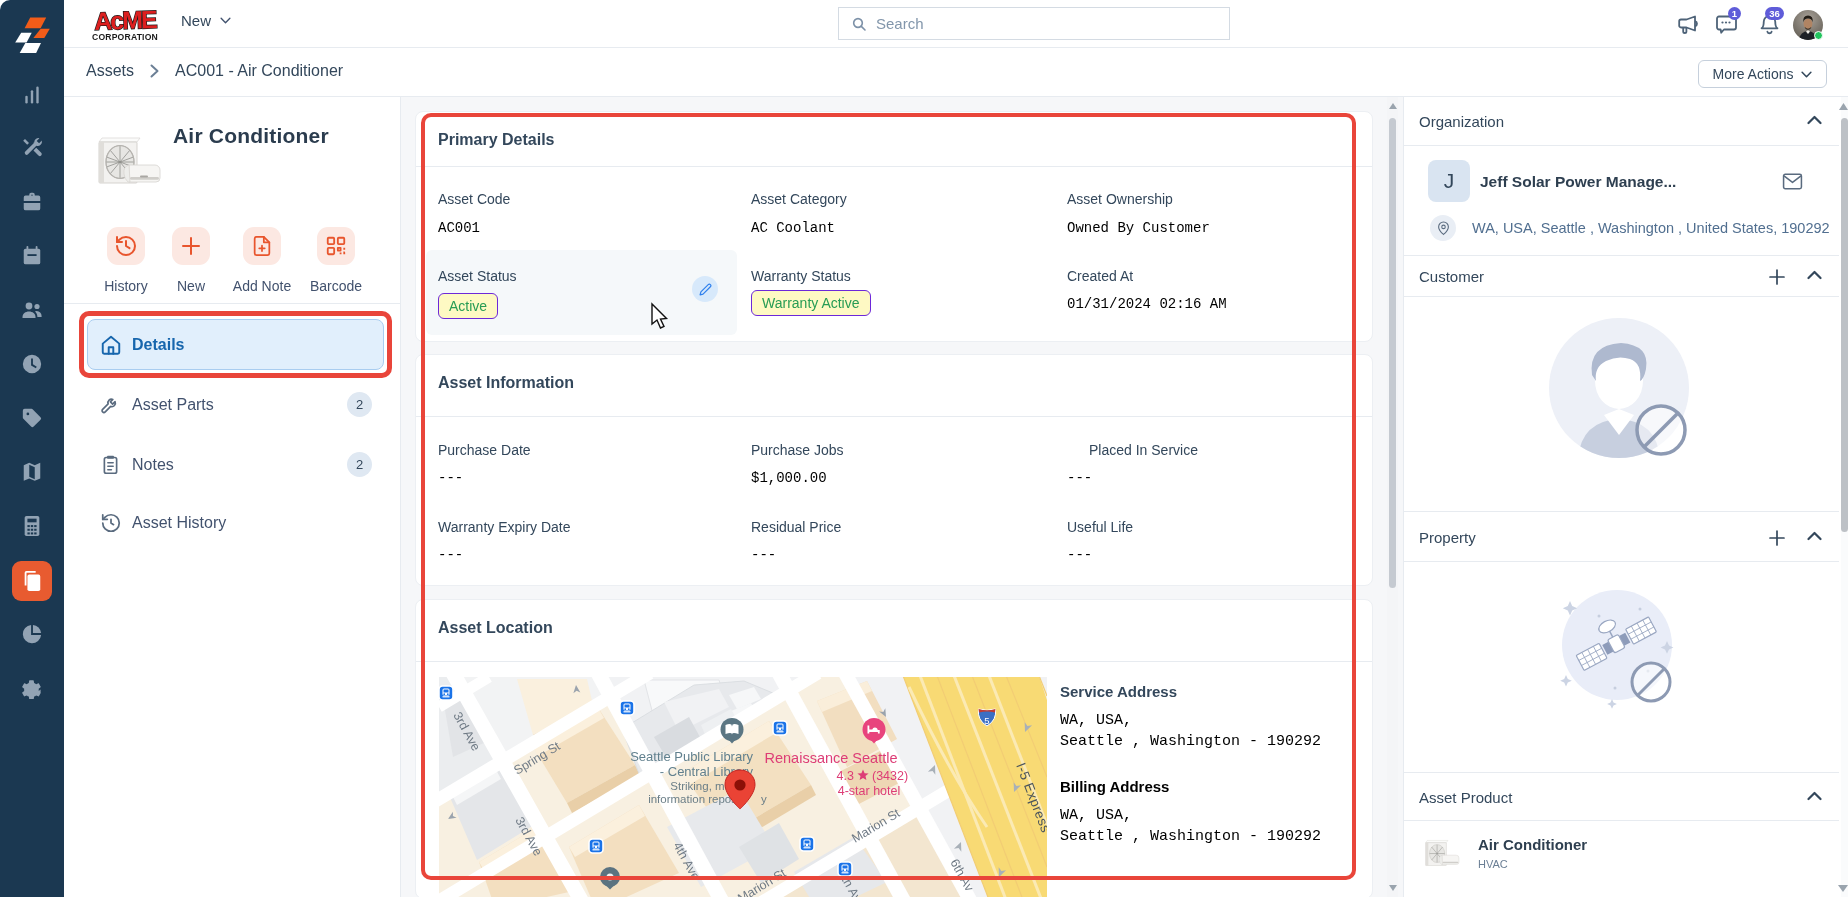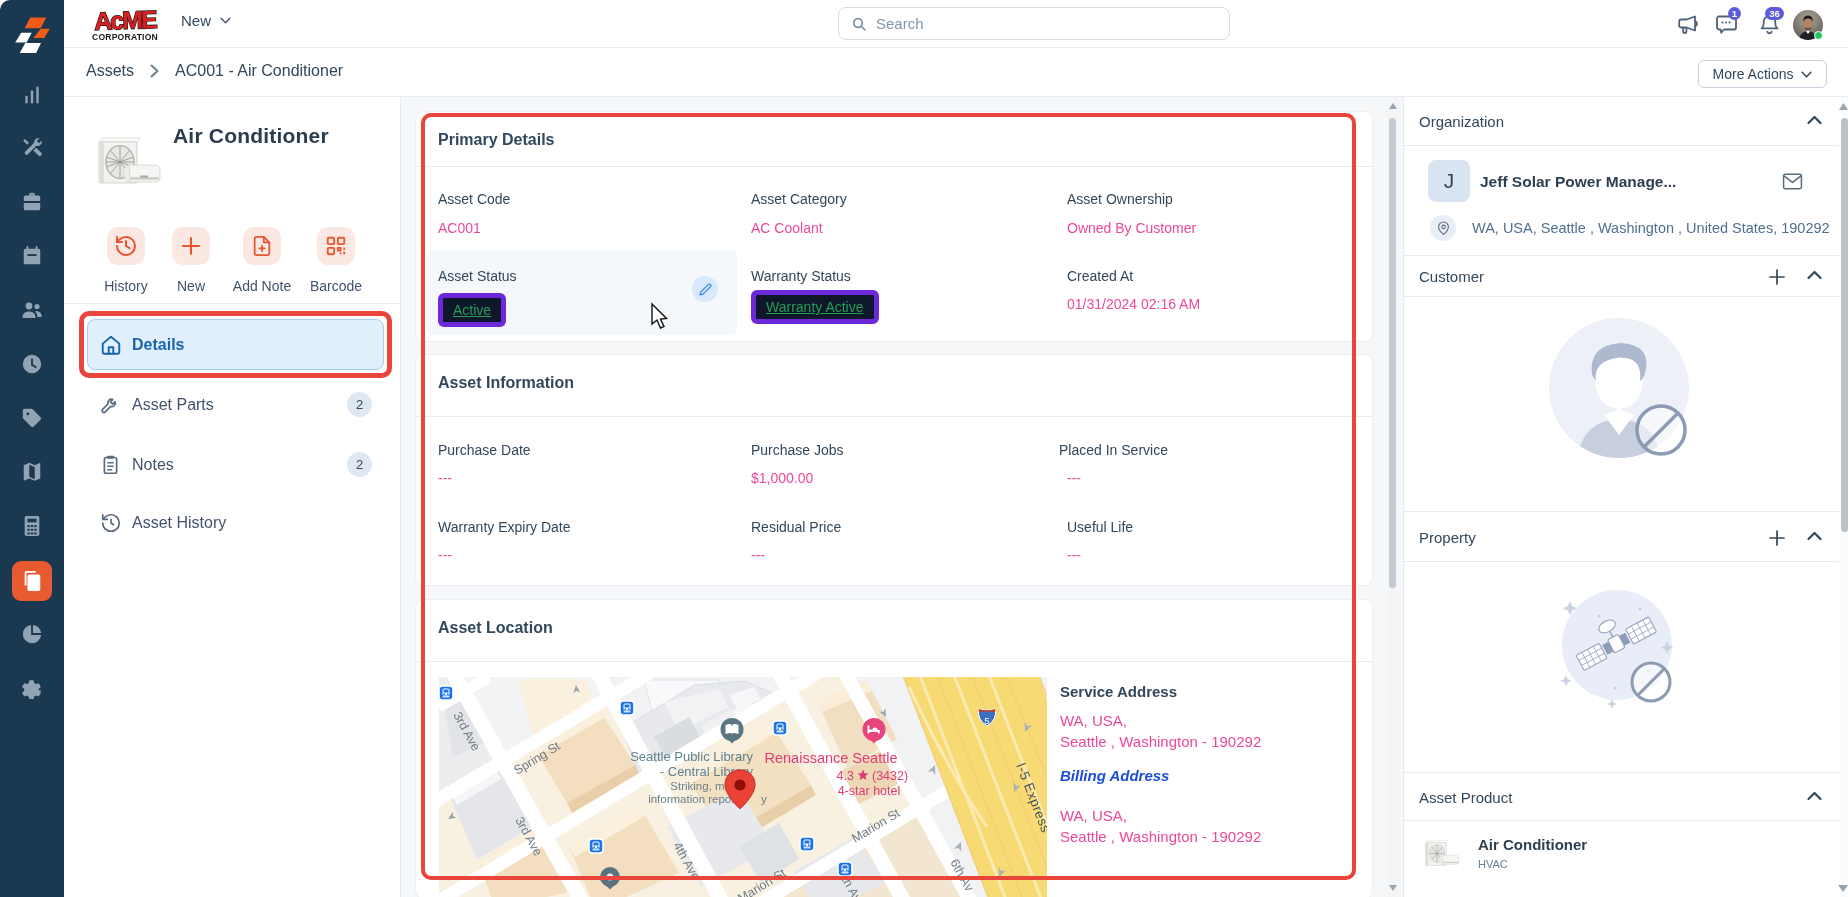--- a/index.html
+++ b/index.html
@@ -17,21 +17,21 @@
   background:#e85b30; border-radius:9px; display:flex; align-items:center;
   justify-content:center; color:#fff; }
 
 
 #header { position:absolute; left:64px; top:0; width:1784px; height:48px;
   background:#fff; border-bottom:1px solid #e7ebf0; z-index:20; }
 #acme { position:absolute; left:24px; top:8px; width:72px; height:33px; }
 #newbtn { position:absolute; left:117px; top:12px; font-size:15px; color:#33475b;
   display:flex; align-items:center; gap:9px; }
 #search { position:absolute; left:774px; top:7px; width:392px; height:33px;
-  border:1px solid #d4dbe3; border-radius:8px; display:flex; align-items:center;
+  border:1px solid #d4dbe3; border-radius:0; display:flex; align-items:center;
   padding-left:12px; color:#8296ab; font-size:15px; gap:9px; }
 .hicon { position:absolute; top:13px; color:#4e6378; }
 .badge { position:absolute; background:#5f5cd9; color:#fff; border-radius:9px;
   font-size:11px; font-weight:bold; display:flex; align-items:center;
   justify-content:center; z-index:2; }
 
 
 #crumbrow { position:absolute; left:64px; top:48px; width:1784px; height:49px;
   background:#fff; border-bottom:1px solid #e7ebf0; z-index:10; }
 #crumbs { position:absolute; left:22px; top:14px; font-size:16px; color:#33475b;
@@ -63,23 +63,23 @@
 
 
 #main { position:absolute; left:401px; top:97px; width:1002px; height:800px;
   background:#f6f7f9; z-index:1; }
 .card { position:absolute; left:14px; width:958px; background:#fff;
   border-radius:8px; border:1px solid #eceff3; }
 .cardtitle { position:absolute; left:22px; top:19px; font-size:16px; font-weight:bold;
   color:#33475b; }
 .carddiv { position:absolute; left:0; width:100%; height:1px; background:#e7ebf0; }
 .flabel { position:absolute; font-size:14px; color:#33475b; }
-.fvalue { position:absolute; font-size:14px; color:#ec4899; }
+.fvalue { position:absolute; font-size:14px; color:#000000;font-family:Liberation Mono, monospace; }
 .pill { position:absolute; font-size:14px; border-radius:6px; padding:4px 10px; }
-.pill.green { color:#279c54; background:#0f172a; border:5px solid #6d28d9;text-decoration:underline; }
+.pill.green { color:#279c54; background:#fef9c3; border:1px solid #6d28d9; }
 #redbox1 { position:absolute; left:20px; top:16px; width:935px; height:767px;
   border:4px solid #e9453a; border-radius:10px; z-index:9; }
 
 
 .sbtrack { position:absolute; background:#f2f3f5; }
 .sbthumb { position:absolute; background:#c5cad1; border-radius:5px; }
 
 
 #rightpanel { position:absolute; left:1403px; top:97px; width:445px; height:800px;
   background:#fff; border-left:1px solid #e7ebf0; z-index:5; }
@@ -390,21 +390,21 @@
     <svg class="abs" style="left:234px;top:190px" width="22" height="30" viewBox="0 0 22 30">
       <path d="M2 2 L2 22 L7 18 L10.5 26 L14 24.5 L10.5 17 L16.5 16.5 Z" fill="#fff" stroke="#111" stroke-width="1.4"></path>
     </svg>
   </div>
 
   <div class="card" style="top:257px;height:232px;">
     <div class="cardtitle">Asset Information</div>
     <div class="carddiv" style="top:61px"></div>
     <div class="flabel" style="left:22px;top:87px">Purchase Date</div>
     <div class="flabel" style="left:335px;top:87px">Purchase Jobs</div>
-    <div class="flabel" style="left:643px;top:87px">Placed In Service</div>
+    <div class="flabel" style="left:673px;top:87px">Placed In Service</div>
     <div class="fvalue" style="left:22px;top:115px">---</div>
     <div class="fvalue" style="left:335px;top:115px">$1,000.00</div>
     <div class="fvalue" style="left:651px;top:115px">---</div>
     <div class="flabel" style="left:22px;top:164px">Warranty Expiry Date</div>
     <div class="flabel" style="left:335px;top:164px">Residual Price</div>
     <div class="flabel" style="left:651px;top:164px">Useful Life</div>
     <div class="fvalue" style="left:22px;top:192px">---</div>
     <div class="fvalue" style="left:335px;top:192px">---</div>
     <div class="fvalue" style="left:651px;top:192px">---</div>
   </div>
@@ -599,21 +599,21 @@
   </g>
 
   <g>
     <path d="M301,93 c-8.8,0 -15,6.4 -15,14.6 c0,10.8 15,24.4 15,24.4 s15,-13.6 15,-24.4 c0,-8.2 -6.2,-14.6 -15,-14.6 z" fill="#ea4335" stroke="#c5221f" stroke-width="1"></path>
     <circle cx="301" cy="108" r="5.6" fill="#8c1007"></circle>
   </g>
 </svg>
 </div>
     <div class="abs" style="left:644px;top:83px;font-size:15px;font-weight:bold;color:#33475b;">Service Address</div>
     <div class="fvalue" style="left:644px;top:110px;font-size:15px;line-height:21px;">WA, USA,<br>Seattle , Washington - 190292</div>
-    <div class="abs" style="left:644px;top:167px;font-size:15px;font-weight:bold;color:#1d4ed8;font-style:italic;">Billing Address</div>
+    <div class="abs" style="left:644px;top:178px;font-size:15px;font-weight:bold;color:#000000;">Billing Address</div>
     <div class="fvalue" style="left:644px;top:205px;font-size:15px;line-height:21px;">WA, USA,<br>Seattle , Washington - 190292</div>
   </div>
 
   <div class="sbtrack" style="left:986px;top:0;width:11px;height:800px;background:#f4f5f7;"></div>
   <svg class="abs" style="left:988px;top:6px" width="8" height="8">
       <polygon points="4,0 8,6 0,6" fill="#9aa4ae"></polygon>
     </svg>
   <div class="sbthumb" style="left:988px;top:21px;width:7px;height:470px;"></div>
   <svg class="abs" style="left:988px;top:786px" width="8" height="8">
       <polygon points="0,2 8,2 4,8" fill="#9aa4ae"></polygon>

